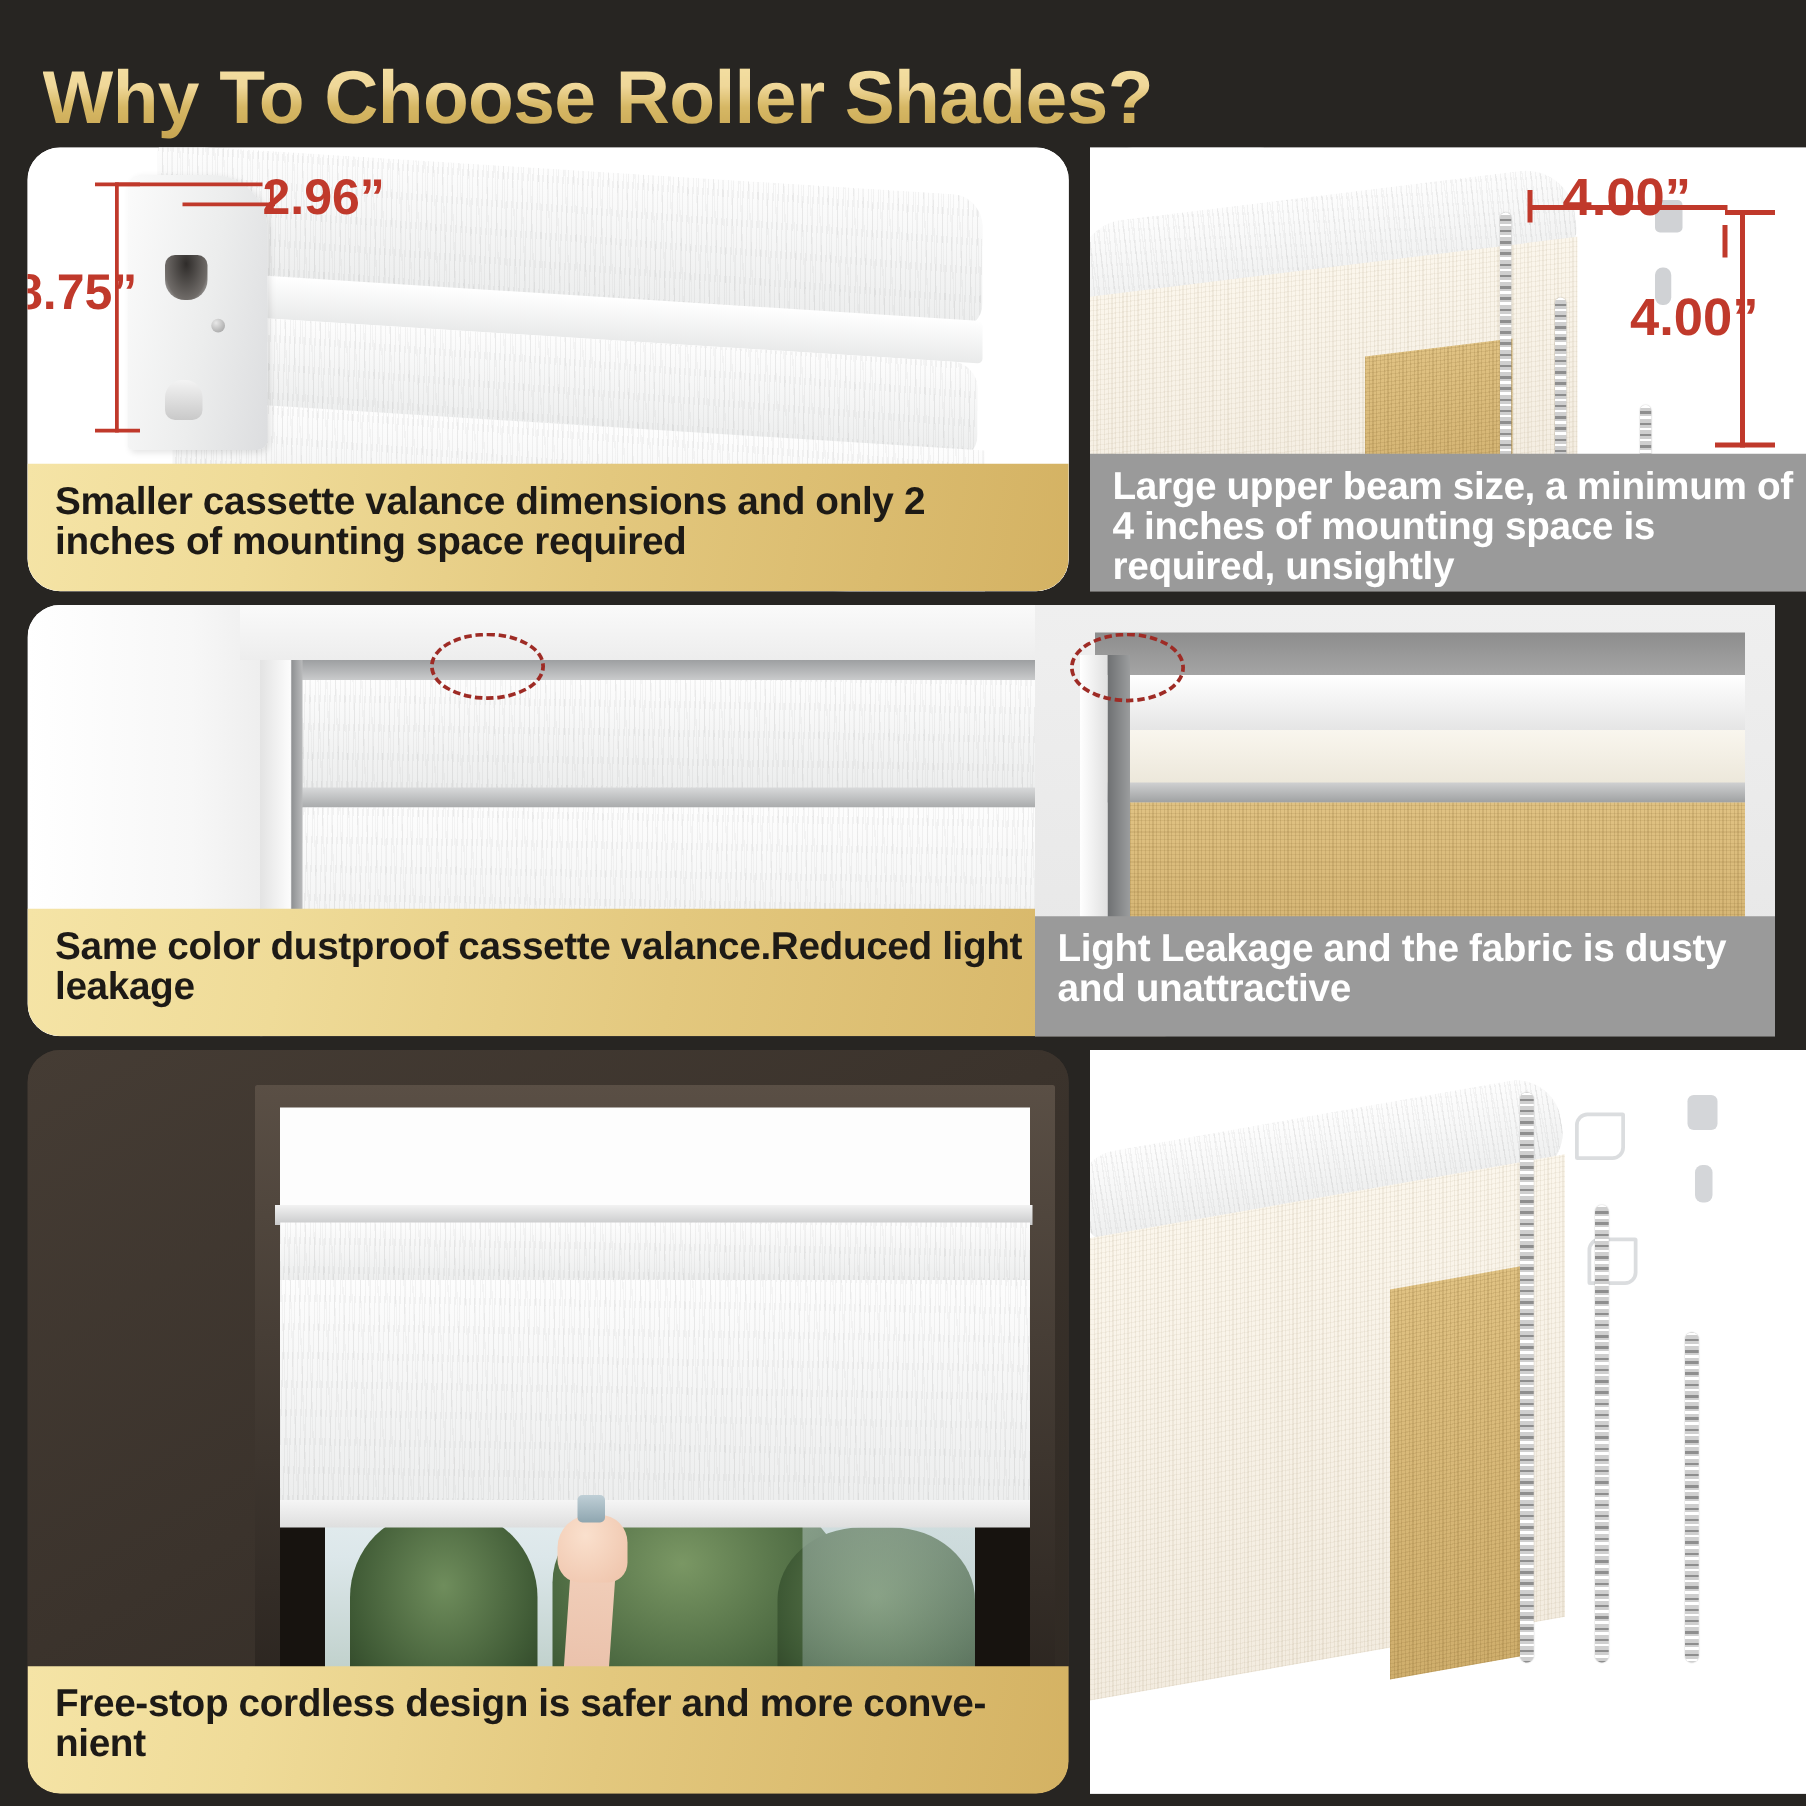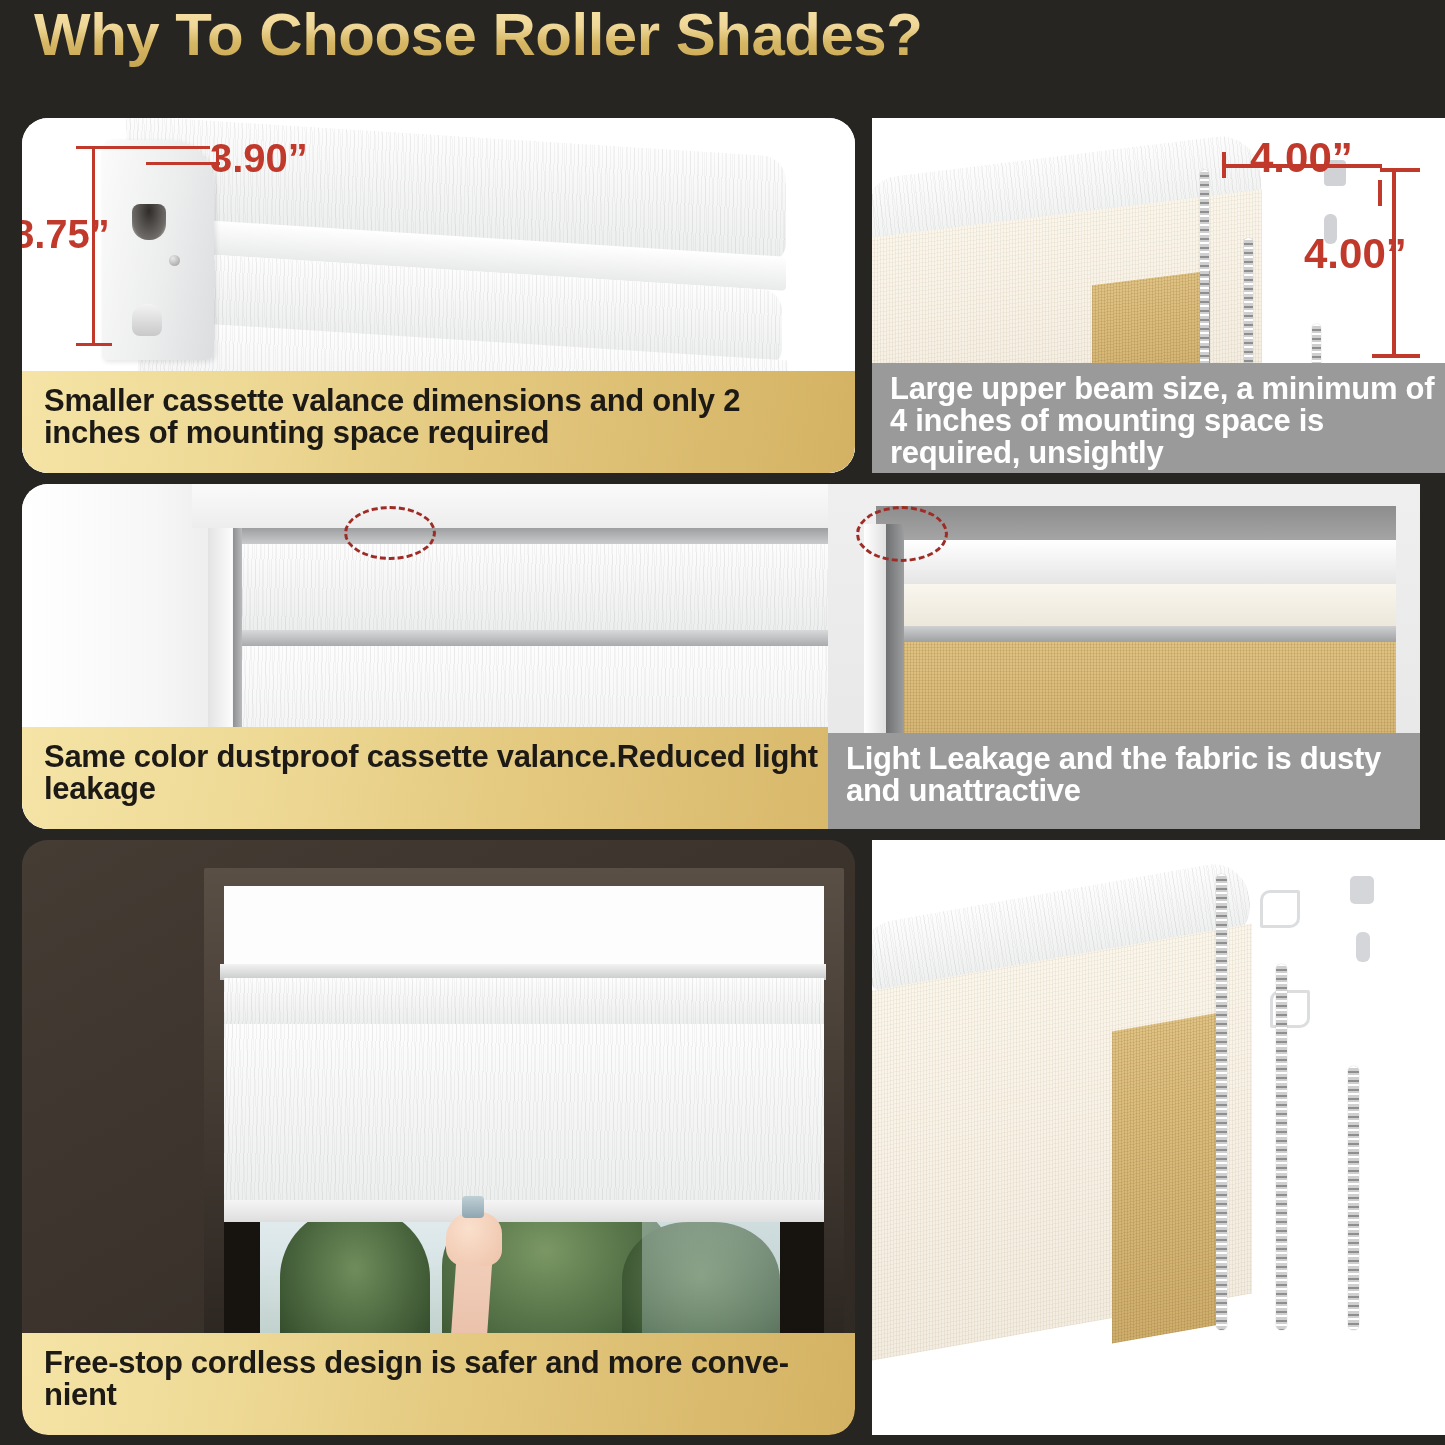--- a/index.html
+++ b/index.html
@@ -7,21 +7,21 @@
     width:1445px;height:1445px;
     background:#272522;
     font-family:"Liberation Sans", sans-serif;
     overflow:hidden;
     position:relative;
   }
 
   
   .title-bar{
     position:absolute;left:0;top:0;width:1445px;height:112px;
-    display:flex;align-items:flex-start;
+    display:flex;align-items:flex-end;
   }
   .title-text{
     margin-left:34px;
     font-size:60px;
     font-weight:bold;
     letter-spacing:-0.5px;
     background:linear-gradient(180deg,#f7e4a8 0%,#efd798 38%,#d6b764 62%,#c6a450 100%);
     -webkit-background-clip:text;background-clip:text;
     color:#e8d193;
     -webkit-text-fill-color:transparent;
@@ -149,21 +149,21 @@
                   background:radial-gradient(circle at 35% 30%,#e8e8e8,#9a9a9a);"></div>
 
       <div class="dim-line" style="left:70px;top:28px;width:3px;height:200px;"></div>
       <div class="dim-line" style="left:54px;top:28px;width:36px;height:3px;"></div>
       <div class="dim-line" style="left:54px;top:225px;width:36px;height:3px;"></div>
       <div class="dim-label" style="left:-10px;top:94px;font-size:40px;">8.75”</div>
 
       <div class="dim-line" style="left:70px;top:28px;width:118px;height:3px;"></div>
       <div class="dim-line" style="left:124px;top:44px;width:74px;height:3px;"></div>
       <div class="dim-line" style="left:194px;top:30px;width:3px;height:22px;"></div>
-      <div class="dim-label" style="left:188px;top:18px;font-size:40px;">3.90”</div>
+      <div class="dim-label" style="left:188px;top:18px;font-size:40px;">2.96”</div>
     </div>
 
     <div class="caption gold" style="height:102px;">
       <div class="ctext">Smaller cassette valance dimensions and only 2 inches of mounting space required</div>
     </div>
   </div>
 
   <div class="panel right" style="left:872px;top:6px;width:560px;height:355px;background:#fff;">
     <div class="photo">
       <div class="white-bg"></div>

